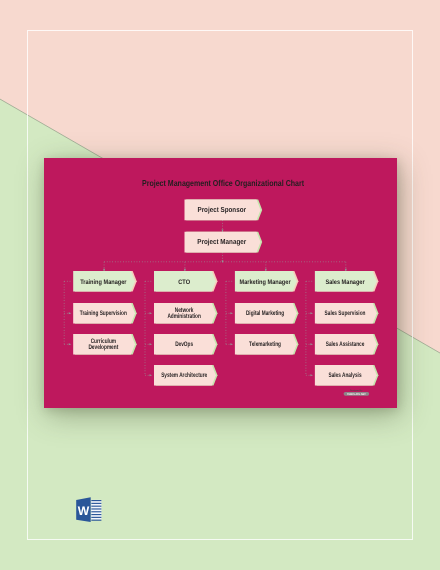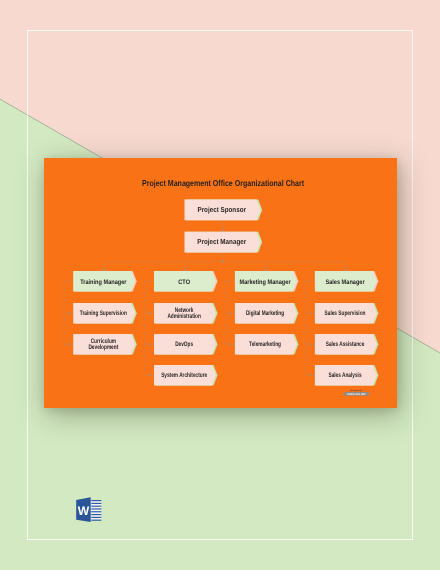--- a/index.html
+++ b/index.html
@@ -5,21 +5,21 @@
 <style>
   html,body{margin:0;padding:0;background:#fff;}
   body{width:440px;height:570px;overflow:hidden;
        font-family:"Liberation Sans",sans-serif;
        -webkit-font-smoothing:antialiased;text-rendering:geometricPrecision;}
   #stage{position:relative;width:440px;height:570px;overflow:hidden;}
   #bg{position:absolute;left:0;top:0;width:440px;height:570px;}
   #frame{position:absolute;left:27px;top:30px;width:386px;height:510px;
          border:1.3px solid rgba(255,255,255,0.80);box-sizing:border-box;}
   #card{position:absolute;left:44px;top:158px;width:353px;height:250px;
-        background:#f97316;
+        background:#be185d;
         box-shadow:3px 7px 27px rgba(70,80,50,0.42), 1px 2px 9px rgba(70,80,50,0.20);text-align:right;}
   #chart{position:absolute;left:0;top:0;width:353px;height:250px;display:block;}
   #wordicon{position:absolute;left:76px;top:497px;width:26px;height:26px;display:block;}
   #watermark{position:absolute;left:340px;top:385px;width:34px;height:14px;display:block;opacity:.95;}
 </style>
 </head>
 <body>
 
 <div id="stage">
 

